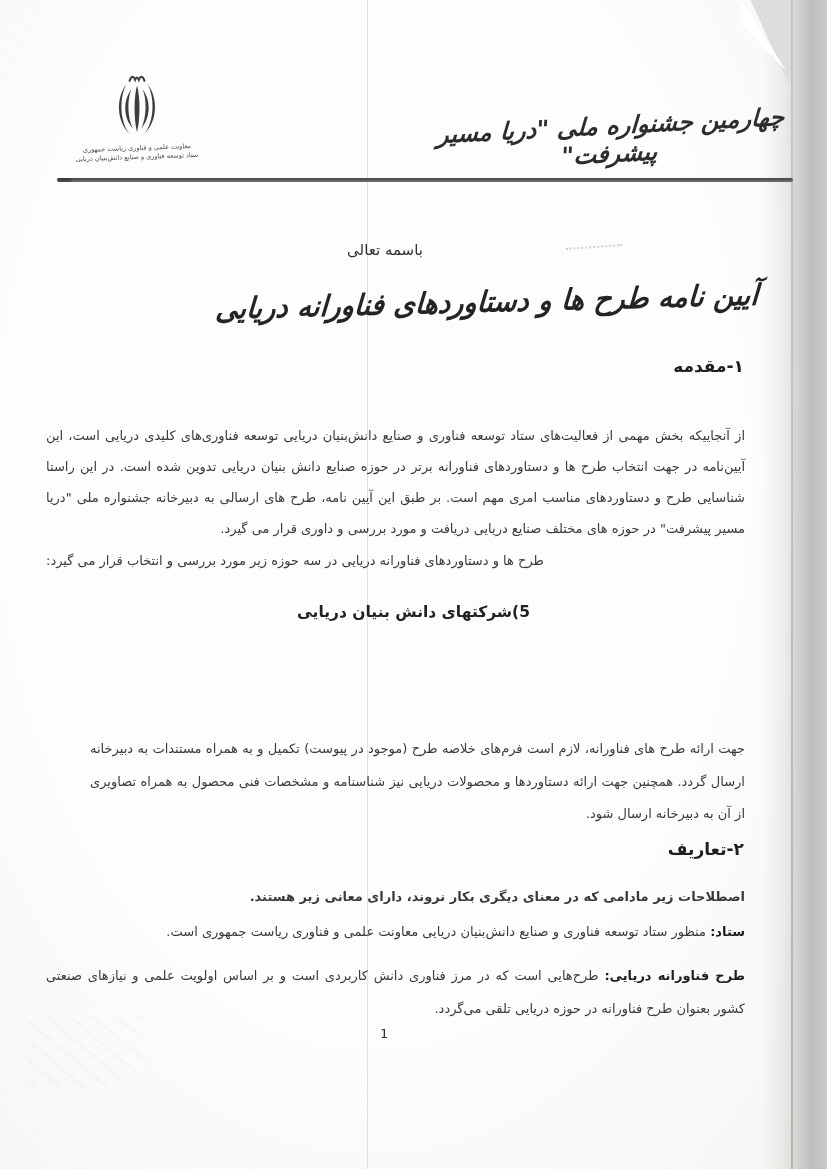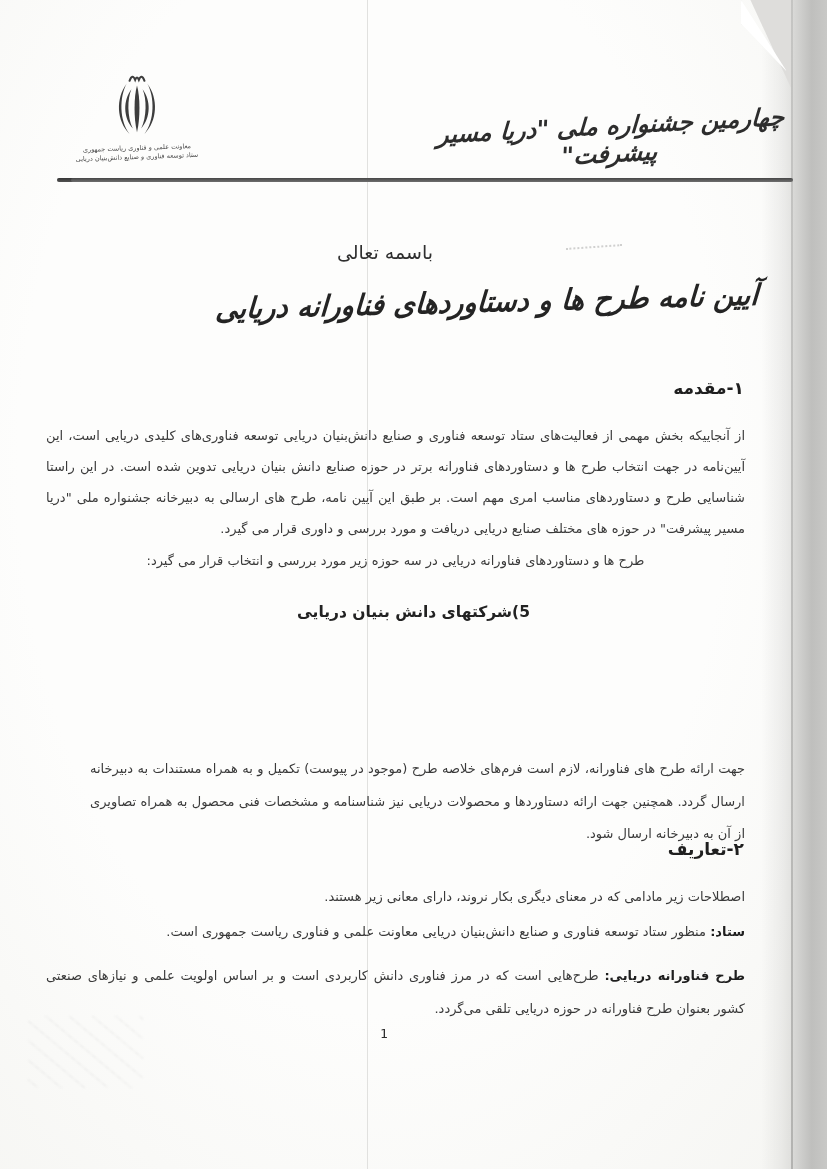--- a/index.html
+++ b/index.html
@@ -30,34 +30,34 @@
   .emblem{display:block;margin:0 auto 4px;}
   .org-line{font-size:6.5px;line-height:9px;color:#4b4b4b;direction:rtl;transform:rotate(-2deg);}
   .festival{position:absolute;top:112px;right:42px;width:350px;text-align:center;direction:rtl;
     font-size:24px;font-weight:bold;font-style:italic;color:#2d2d2d;
     transform:rotate(-3deg) skewX(-6deg);}
   .header-rule{position:absolute;top:178px;left:57px;right:34px;height:4px;border-radius:2px;
     background:linear-gradient(to bottom,#474747,#6e6e6e);
     box-shadow:inset 14px 0 0 rgba(0,0,0,.25);}
   
   .basmala{position:absolute;top:241px;left:328px;width:114px;text-align:center;
-    font-size:19px;color:#2f2f2f;direction:rtl;}
+    font-size:15px;color:#2f2f2f;direction:rtl;}
   .doc-title{position:absolute;top:284px;left:262px;right:56px;text-align:center;direction:rtl;
     font-size:29px;font-weight:bold;font-style:italic;color:#242424;white-space:nowrap;
     transform:rotate(-1.5deg) skewX(-5deg) scaleX(.95);transform-origin:center;}
   .h-sec{position:absolute;right:83px;font-size:17px;font-weight:bold;color:#1f1f1f;direction:rtl;}
-  .h1{top:378px;} .h2{top:839px;}
+  .h1{top:356px;} .h2{top:839px;}
   .body-text{position:absolute;right:82px;left:46px;direction:rtl;font-size:13px;color:#3a3a3a;}
   .para1{top:407px;text-align:justify;line-height:31px;}
-  .para2{top:540px;text-align:center;}
+  .para2{top:540px;text-align:left;}
   .list{position:absolute;top:592px;right:297px;direction:rtl;text-align:right;
     font-size:15.5px;font-weight:bold;color:#222222;}
   .list .item{line-height:40px;}
-  .para3{top:740px;text-align:justify;line-height:32.5px;margin-left:44px;}
-  .def-intro{top:876px;}
+  .para3{top:720px;text-align:justify;line-height:32.5px;margin-left:44px;}
+  .def-intro{top:876px;font-weight:bold;}
   .def1{top:911px;text-align:right;}
   .def2{top:946px;text-align:justify;line-height:33px;}
   .def-term{font-weight:bold;color:#1f1f1f;}
   .page-number{position:absolute;top:1026px;left:380px;font-size:13px;color:#2d2d2d;
     font-family:"DejaVu Sans Mono", monospace;}
 </style>
 </head>
 <body>
 
 <div class="sheet">

